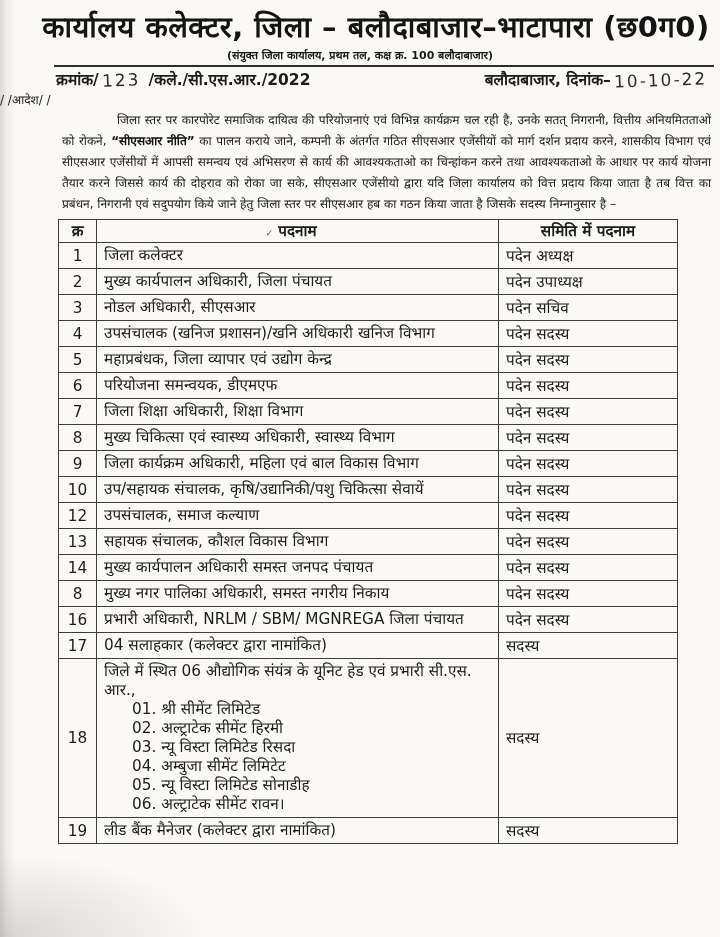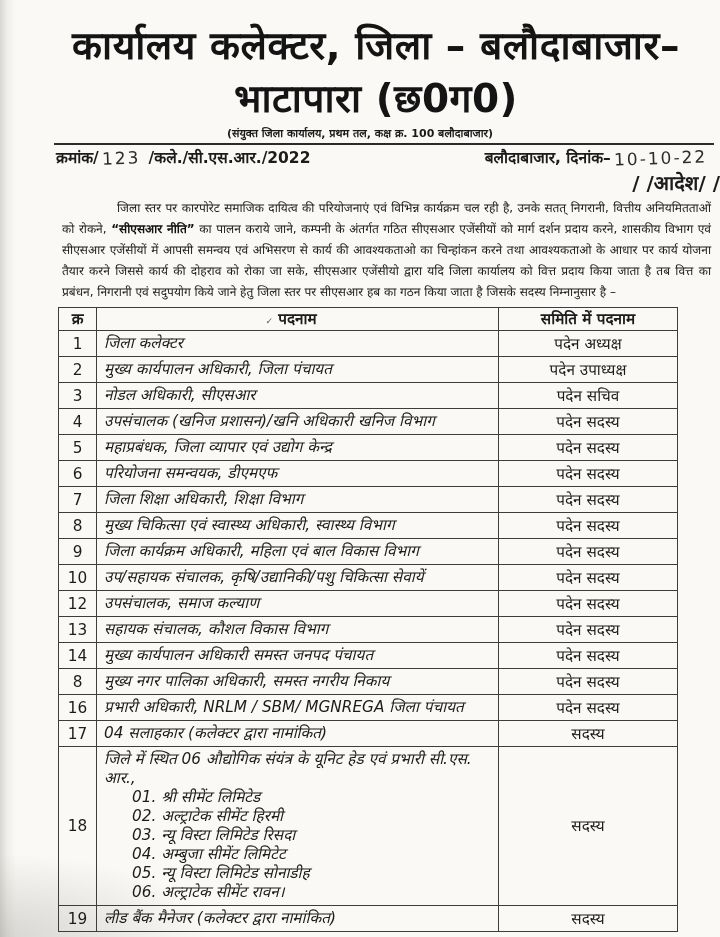--- a/index.html
+++ b/index.html
@@ -10,23 +10,23 @@
   }
   .page{
     position:relative;width:720px;height:937px;overflow:hidden;
     color:#1c1c1c;
     background:
       radial-gradient(ellipse 300px 120px at 0% 100%, rgba(150,148,142,0.35), rgba(150,148,142,0) 70%),
       linear-gradient(90deg, #d9d7d2 0px, #efeeea 7px, #faf9f6 16px),
       linear-gradient(0deg, #eceae5 0px, #f8f7f4 28px, #fbfaf7 60px);
   }
   .doc-title{
-    padding-top:17px;
+    padding-top:6px;
     text-align:center;
-    font-size:39px;
+    font-size:29px;
     font-weight:700;
     letter-spacing:0.5px;
     color:#141414;
     margin-left:32px;
   }
   .doc-subtitle{
     text-align:center;
     font-size:11px;
     font-weight:700;
     margin-top:2px;
@@ -47,23 +47,23 @@
   .handwritten{
     display:inline-block;
     font-weight:500;
     font-size:17px;
     letter-spacing:2px;
     transform:rotate(-2deg) translateY(1px);
     color:#2e2d2b;
     padding:0 3px;
   }
   .order-heading{
-    text-align:right;
-    font-size:20px;
-    font-weight:700;
+    text-align:left;
+    font-size:12px;
+    font-weight:400;
     margin-top:1px;
   }
   .para{
     margin:2px 9px 4px 62px;
     font-size:12px;
     line-height:21px;
     text-align:justify;
     text-indent:55px;
     color:#1b1b1b;
   }
@@ -91,22 +91,22 @@
   }
   th.col-desig{position:relative;}
   .stray-mark{
     position:absolute;
     left:42%;top:4px;
     font-size:9px;
     color:#555;
     font-weight:400;
   }
   td.c-sno{text-align:center;vertical-align:middle;}
-  td.c-desig{vertical-align:middle;text-align:left;font-style:italic;}
-  td.c-role{text-align:center;vertical-align:middle;}
+  td.c-desig{vertical-align:middle;text-align:left;}
+  td.c-role{vertical-align:middle;}
   .sub-items{margin-left:28px;}
   .sub-item{line-height:19px;}
   .desig-text{line-height:19px;}
 </style>
 </head>
 <body>
 
 <div class="page">
 
   <div class="doc-title">कार्यालय कलेक्टर, जिला – बलौदाबाजार–भाटापारा (छ0ग0)</div>

